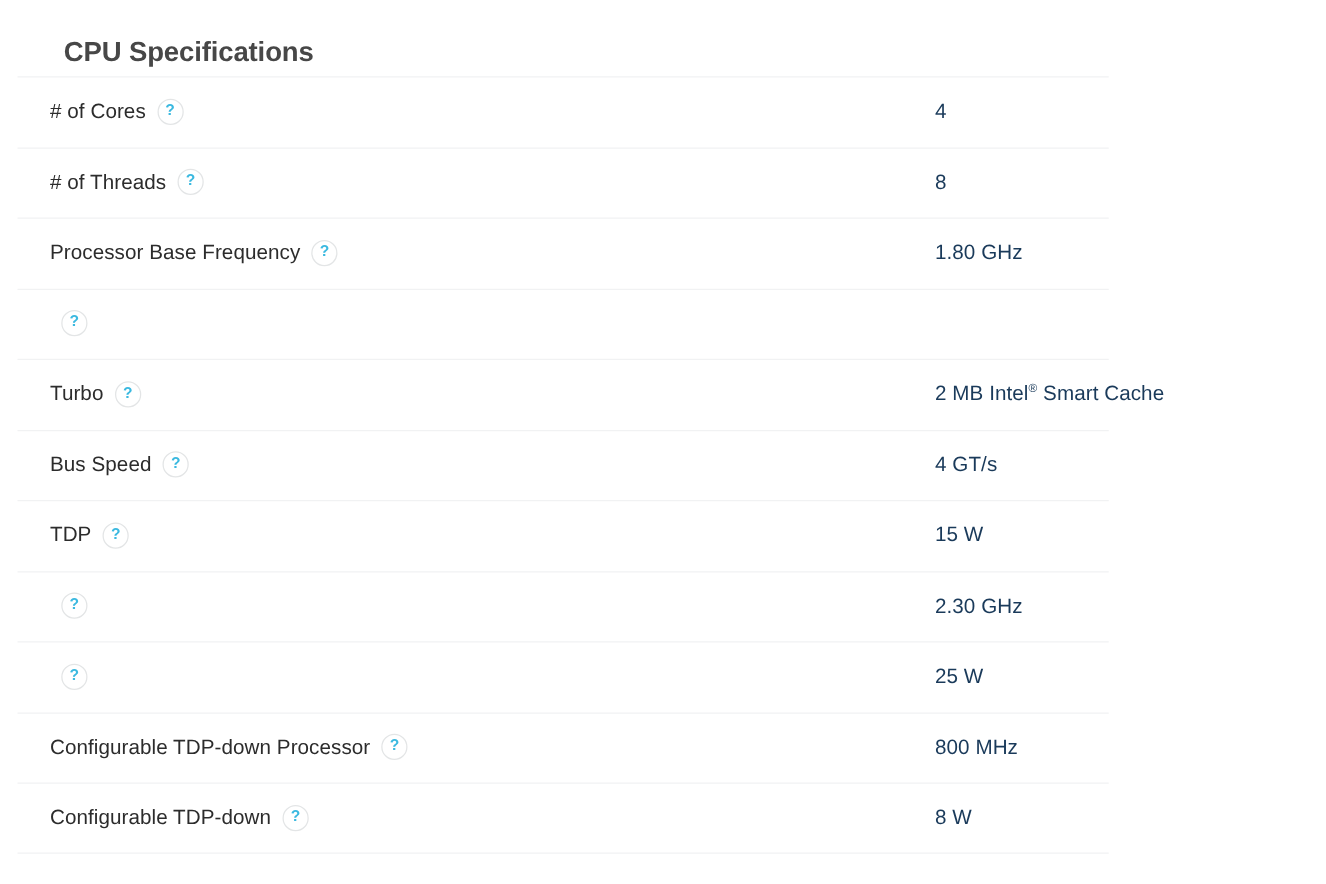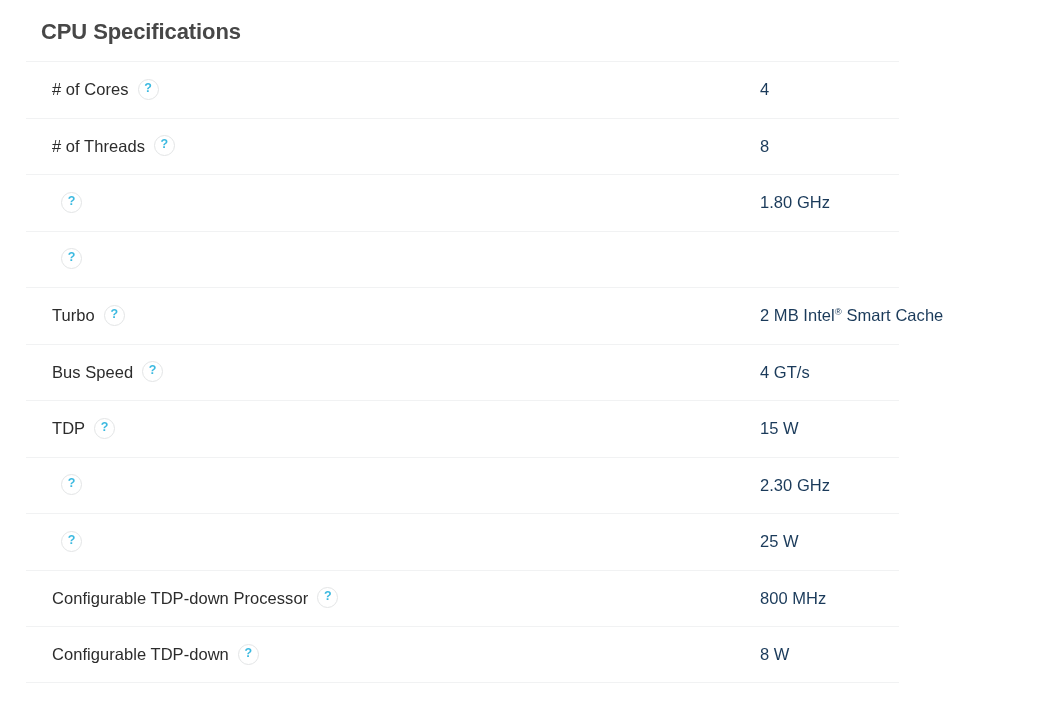--- a/index.html
+++ b/index.html
@@ -23,31 +23,31 @@
     box-sizing: border-box;
     position: relative;
   }
 
   .panel-title {
     font-size: 22px;
     font-weight: bold;
     color: #474747;
     letter-spacing: -0.1px;
     padding: 0;
-    margin: 1px;
+    margin: 11px;
     position: absolute;
     left: 40px;
     top: 18px;
     line-height: 26px;
     white-space: nowrap;
   }
 
   .spec-table {
     position: absolute;
-    left: 12px;
+    left: 0;
     top: 61px;
     width: 901px;
   }
 
   .spec-row {
     position: relative;
     height: 56.5px;
     display: flex;
     align-items: center;
     box-sizing: border-box;
@@ -166,20 +166,21 @@
           <span class="help-icon">
             <span>?</span>
           </span>
         </div>
         <div class="spec-value-cell">
           <span class="spec-value">8</span>
         </div>
       </div>
       <div class="spec-row">
         <div class="spec-label-cell">
+          <span class="spec-label">Processor Base Frequency</span>
           <span class="help-icon">
             <span>?</span>
           </span>
         </div>
         <div class="spec-value-cell">
           <span class="spec-value">1.80 GHz</span>
         </div>
       </div>
       <div class="spec-row">
         <div class="spec-label-cell">

